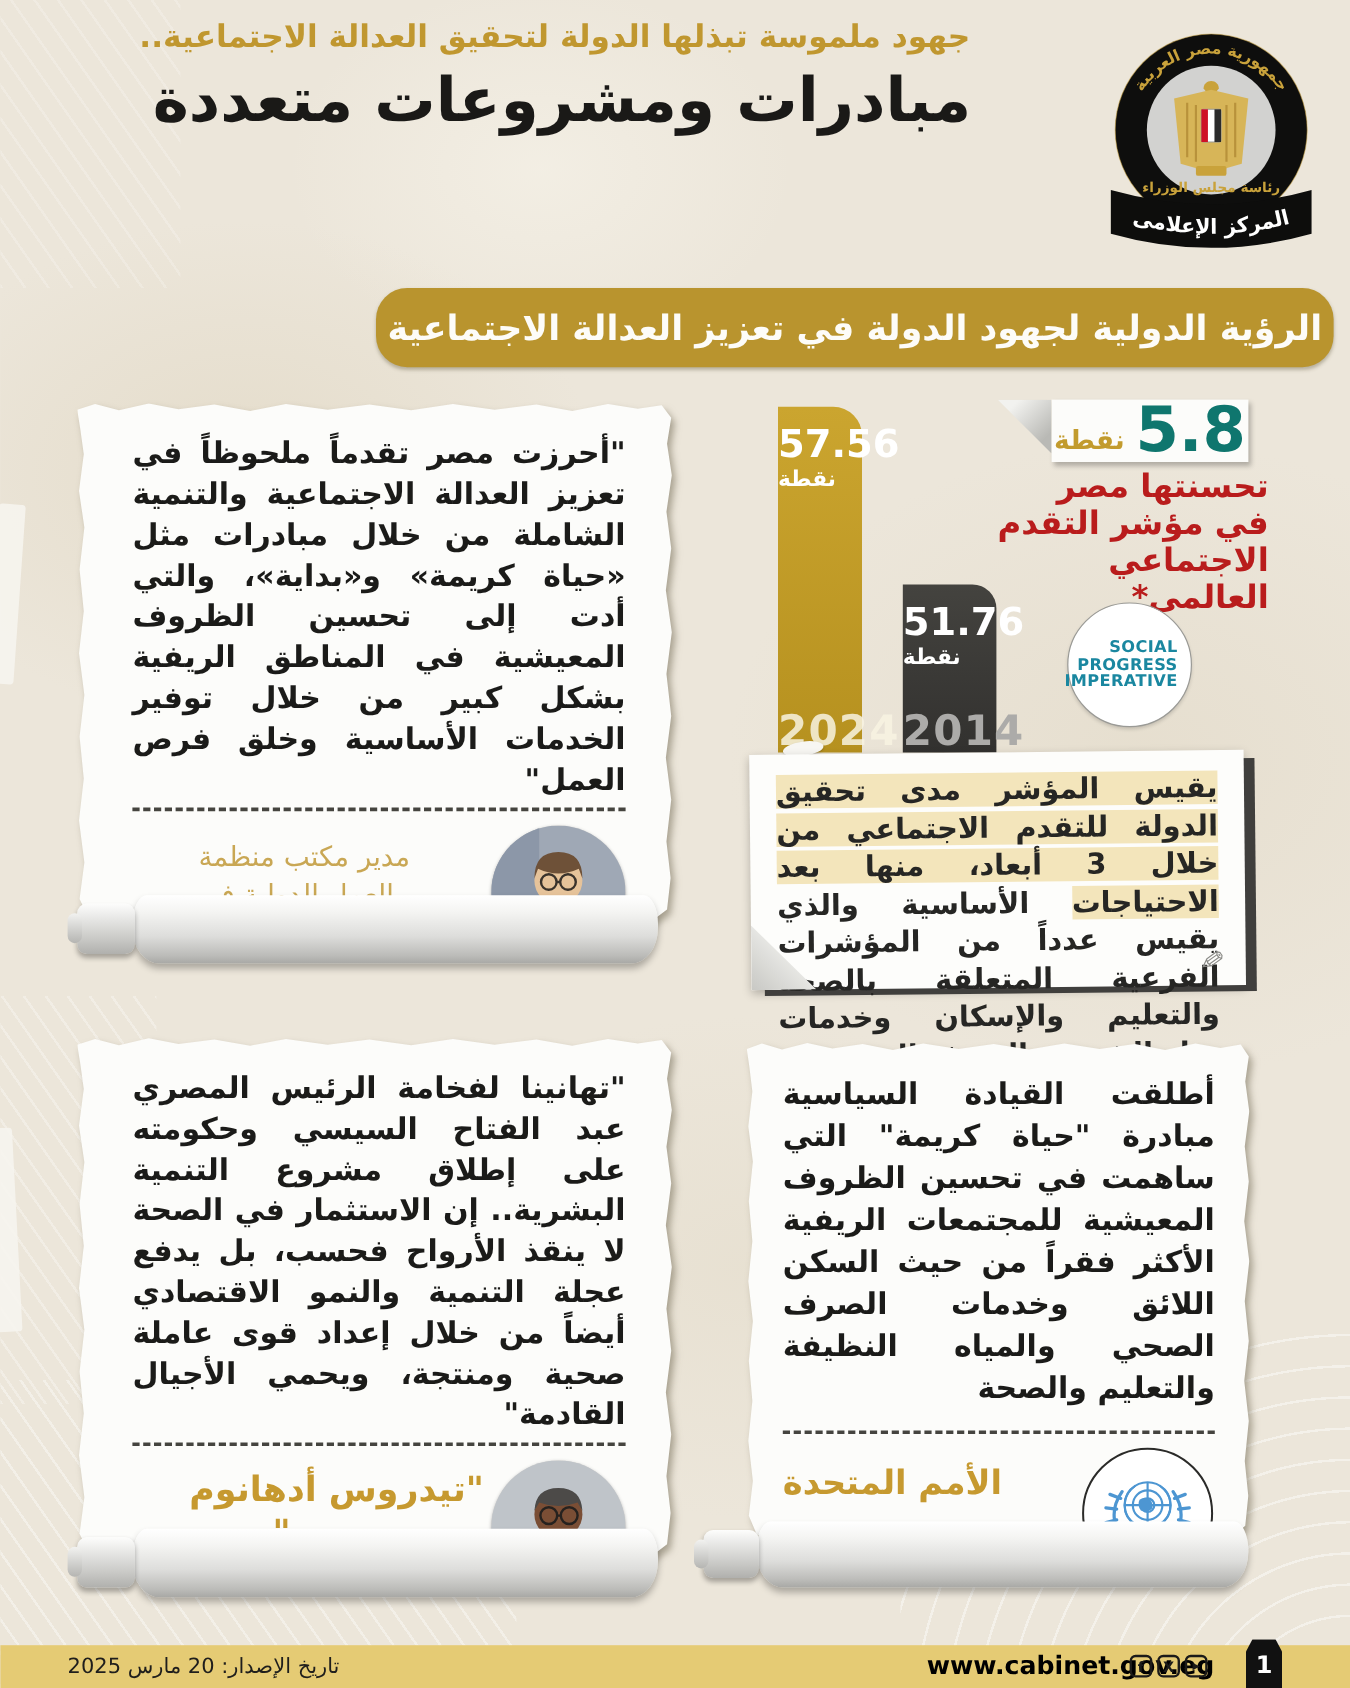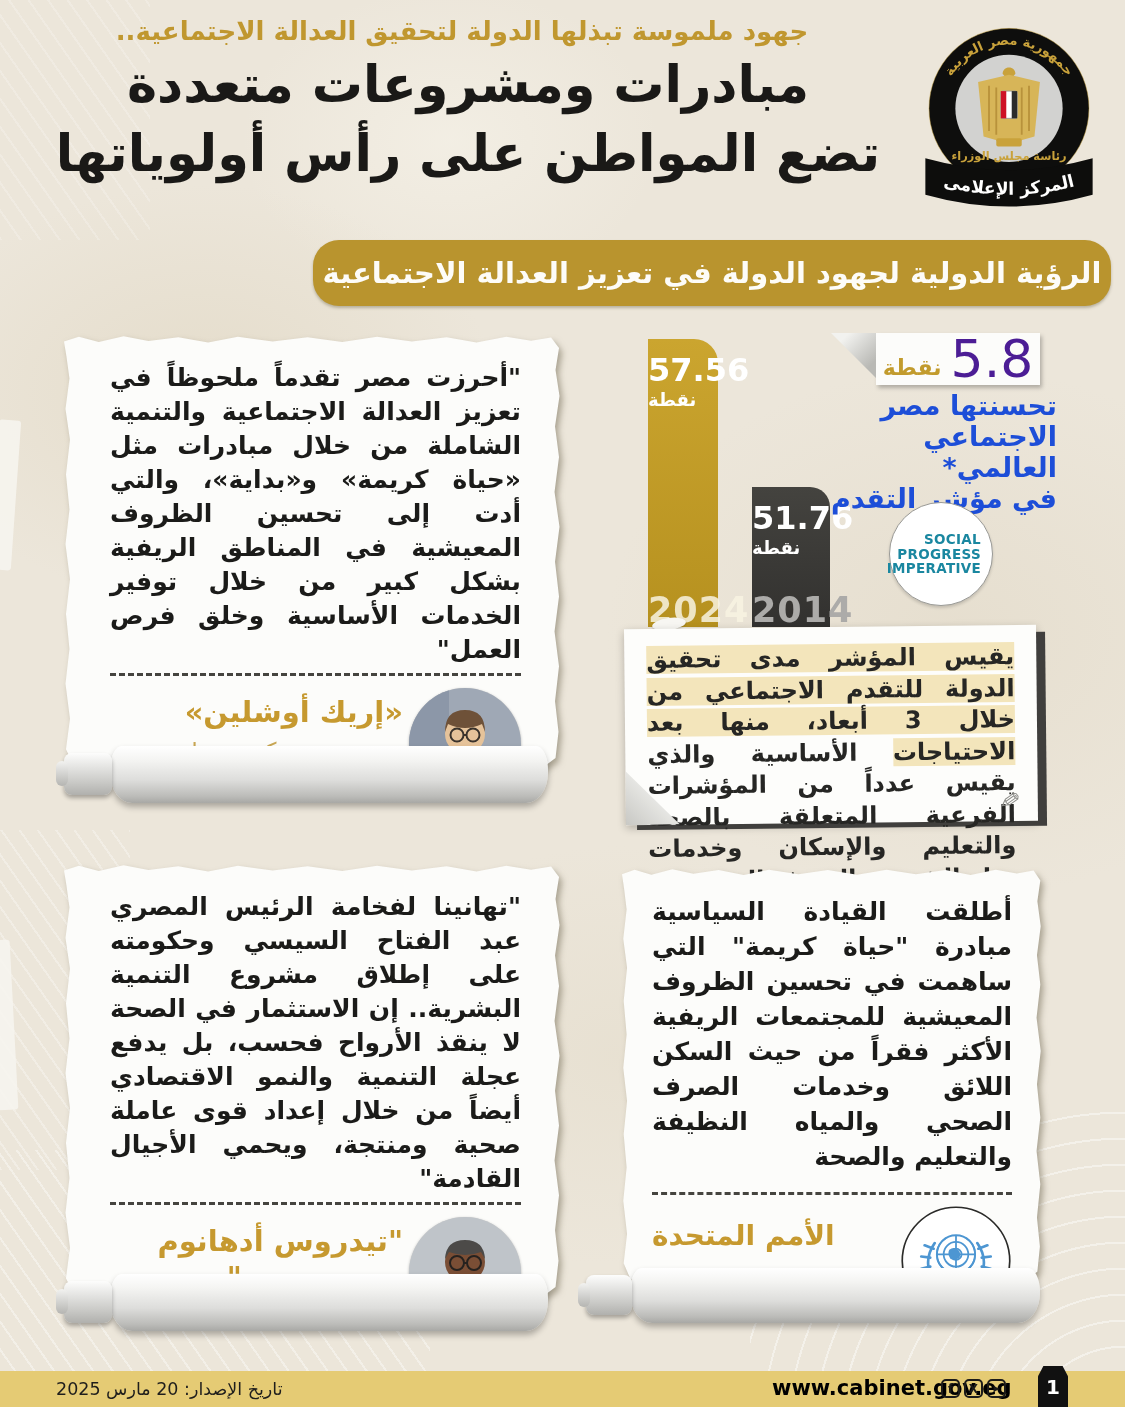--- a/index.html
+++ b/index.html
@@ -72,24 +72,24 @@
   .bar-year{position:absolute;bottom:-3px;width:100%;font-size:35px;font-weight:bold;letter-spacing:1px;direction:ltr;}
   .bar-2024 .bar-year{color:rgba(248,243,226,.85);}
   .bar-2014 .bar-year{color:#ACABA9;}
 
   
   .score-card{position:absolute;left:876px;top:333px;width:164px;height:52px;background:#FCFCFA;
     box-shadow:2px 3px 4px rgba(0,0,0,.25);display:flex;align-items:center;justify-content:center;gap:9px;}
   .score-fold{position:absolute;left:-45px;top:0;width:45px;height:45px;
     background:linear-gradient(to bottom right,#F2F2EF 20%,#B9B9B5 80%);
     clip-path:polygon(0 0,100% 0,100% 100%);filter:drop-shadow(-2px 2px 2px rgba(0,0,0,.2));}
-  .score-value{color:#4c1d95;font-size:52px;font-weight:normal;line-height:52px;direction:ltr;}
+  .score-value{color:#0f766e;font-size:52px;font-weight:bold;line-height:52px;direction:ltr;}
   .score-unit{color:#C29B2D;font-size:22px;font-weight:bold;padding-top:16px;}
   .score-caption{position:absolute;left:825px;top:390px;width:232px;text-align:right;
-    font-size:27px;line-height:31px;font-weight:bold;color:#1d4ed8;}
+    font-size:27px;line-height:31px;font-weight:bold;color:#b91c1c;}
 
   
   .spi{position:absolute;left:889px;top:502px;width:104px;height:104px;border-radius:50%;background:#fff;
     border:1px solid #9A9A96;box-sizing:border-box;display:flex;flex-direction:column;justify-content:center;
     align-items:flex-end;padding-right:11px;direction:ltr;color:#1A87A0;font-weight:bold;font-size:13.5px;
     line-height:14.5px;letter-spacing:.3px;box-shadow:0 2px 3px rgba(0,0,0,.15);}
 
   
   .note-card{position:absolute;left:625px;top:627px;width:412px;height:196px;background:#FDFDFB;
     transform:rotate(-.6deg);box-shadow:10px 6px 0 -1px #403F3D, 0 3px 8px rgba(0,0,0,.25);
@@ -120,21 +120,20 @@
 <div class="page">
   <div class="tex"></div>
   <div class="deco lines-tl"></div>
   <div class="deco lines-ml"></div>
   <div class="deco lines-bl"></div>
   <div class="deco arcs-br"></div>
 
   <div class="hdr-titles">
     <div class="kicker">جهود ملموسة تبذلها الدولة لتحقيق العدالة الاجتماعية..</div>
     <div class="big-title">مبادرات ومشروعات متعددة</div>
-    <div class="big-title">تضع المواطن على رأس أولوياتها</div>
   </div>
 
   <svg class="cab-logo" viewBox="0 0 200 220">
     <circle cx="100" cy="95" r="88" fill="#0E0E0D"></circle>
     <circle cx="100" cy="95" r="88" fill="none" stroke="#C9A23B" stroke-width="1" opacity=".5"></circle>
     <circle cx="100" cy="95" r="59" fill="#D2D2D0"></circle>
     <defs>
         <path id="arcTop" d="M 25 100 A 75 75 0 1 1 175 100" fill="none"></path>
       </defs>
     <text fill="#C9A23B" font-size="14.5" font-weight="bold" letter-spacing="2">
@@ -176,21 +175,20 @@
                 <circle cx="48" cy="47" r="6.5"></circle>
                   <circle cx="64" cy="47" r="6.5"></circle>
                   <path d="M54.5 47 h3"></path>
               </g>
               <path d="M20 112 q8 -38 36 -38 q28 0 36 38 z" fill="#343B49"></path>
               <path d="M50 78 l6 10 6 -10 z" fill="#FFFFFF"></path>
               <rect x="53" y="84" width="6" height="22" fill="#5A2B33"></rect>
             </svg>
           </div>
           <div class="attr-texts">
-            <div class="attr-name">«إريك أوشلين»</div>
             <div class="attr-role">مدير مكتب منظمة العمل الدولية في القاهرة</div>
           </div>
         </div>
       </div>
     </div>
   </div>
   <div class="roll" style="left:110px;top:746px;width:438px;height:57px"></div>
   <div class="knob" style="left:64px;top:753px;width:48px;height:42px"></div>
   <div class="scrap" style="left:-6px;top:420px;width:22px;height:150px;transform:rotate(4deg)"></div>
   <div class="scrap" style="left:-8px;top:940px;width:22px;height:170px;transform:rotate(-3deg)"></div>
@@ -206,22 +204,22 @@
     <div class="bar-year">2014</div>
   </div>
 
   <div class="score-card">
     <div class="score-fold"></div>
     <div class="score-value">5.8</div>
     <div class="score-unit">نقطة</div>
   </div>
   <div class="score-caption">
     <div>تحسنتها مصر</div>
+    <div>في مؤشر التقدم</div>
     <div>الاجتماعي العالمي*</div>
-    <div>في مؤشر التقدم</div>
   </div>
 
   <div class="spi">
     <div>SOCIAL</div>
     <div>PROGRESS</div>
     <div>IMPERATIVE</div>
   </div>
 
   <div class="tape"></div>
   <div class="note-card">

